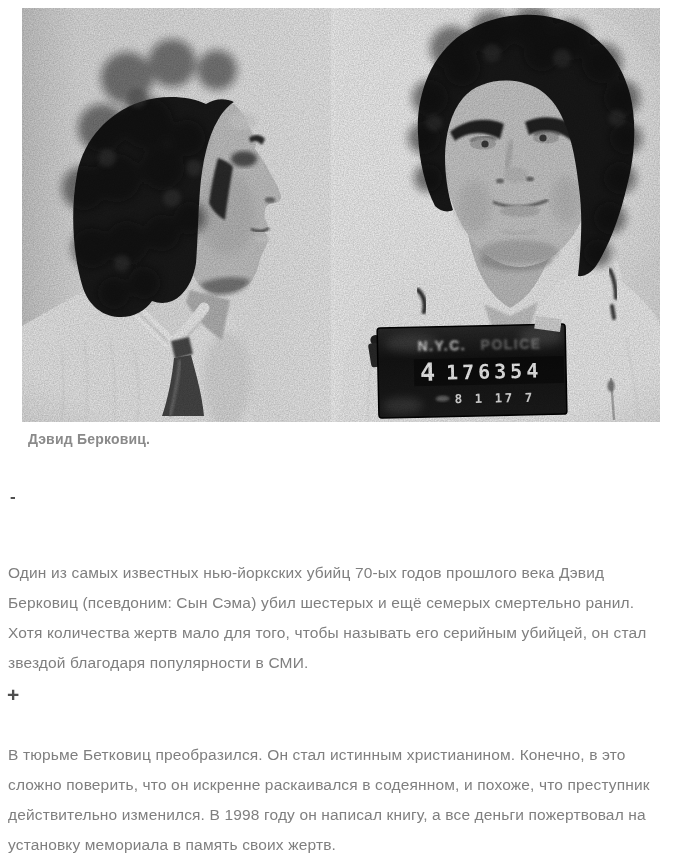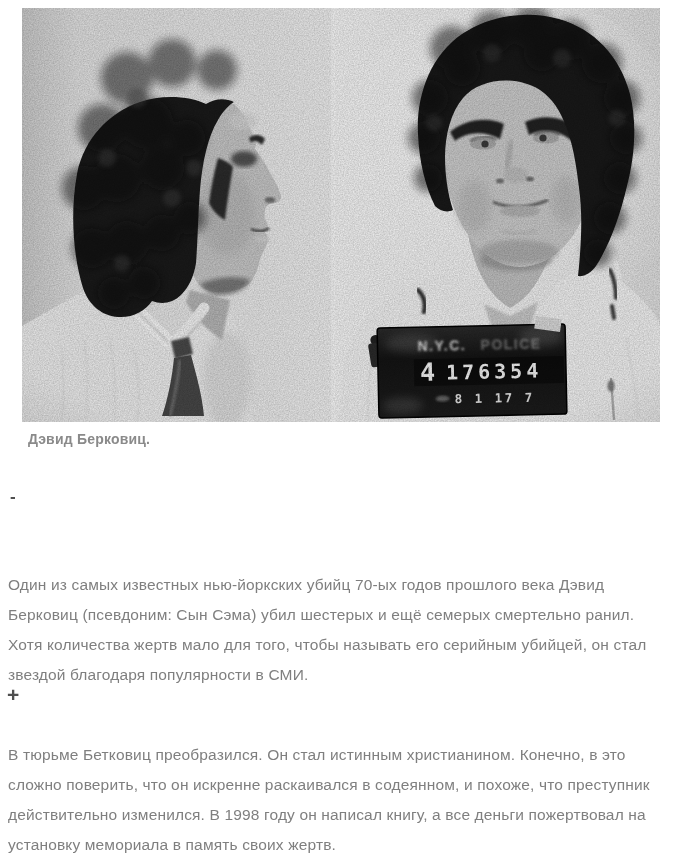--- a/index.html
+++ b/index.html
@@ -15,21 +15,21 @@
     position:absolute;left:28px;top:431px;
     font-size:14px;font-weight:bold;color:#8a8a8a;letter-spacing:.2px;
   }
   .sep{position:absolute;font-weight:bold;color:#4f4f4f;}
   .sep.minus{left:10px;top:487px;font-size:17px;}
   .sep.plus{left:7px;top:683px;font-size:21px;}
   .para{
     position:absolute;left:8px;width:664px;margin:0;
     font-size:15.5px;line-height:30px;color:#7f7f7f;letter-spacing:.15px;
   }
-  .para.p1{top:570px;}
+  .para.p1{top:558px;}
   .para.p2{top:740px;}
   .placard-text{font-family:"DejaVu Sans Mono","Liberation Mono",monospace;font-weight:bold;}
   .agency-text{font-family:"Liberation Sans",sans-serif;font-weight:bold;}
 </style>
 </head>
 <body>
 
 <div class="page">
 
   <figure class="photo">

